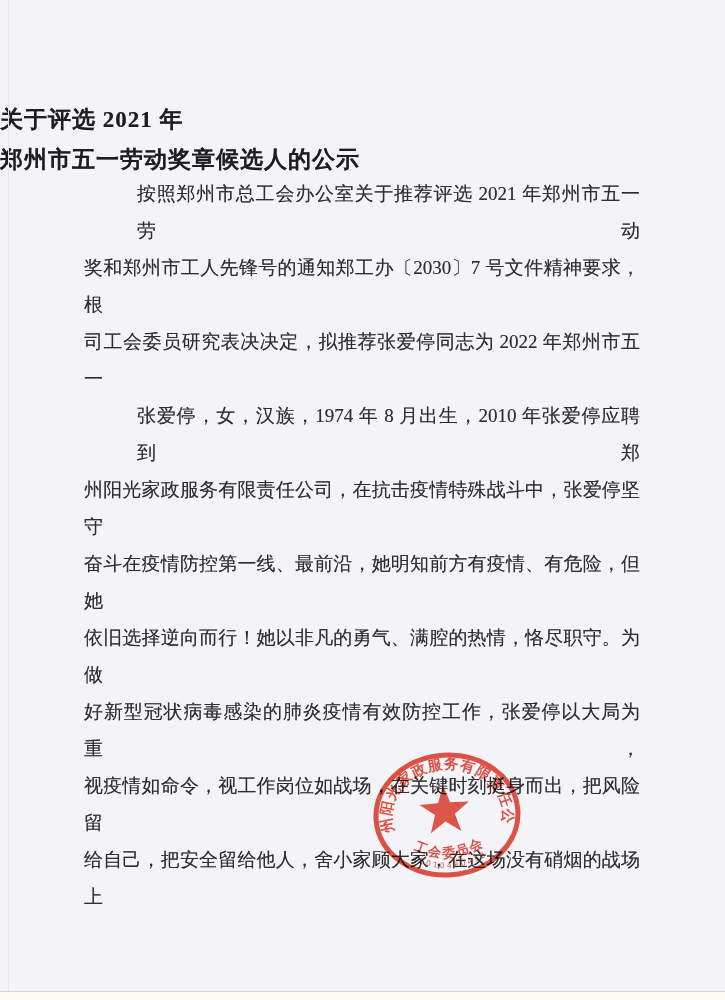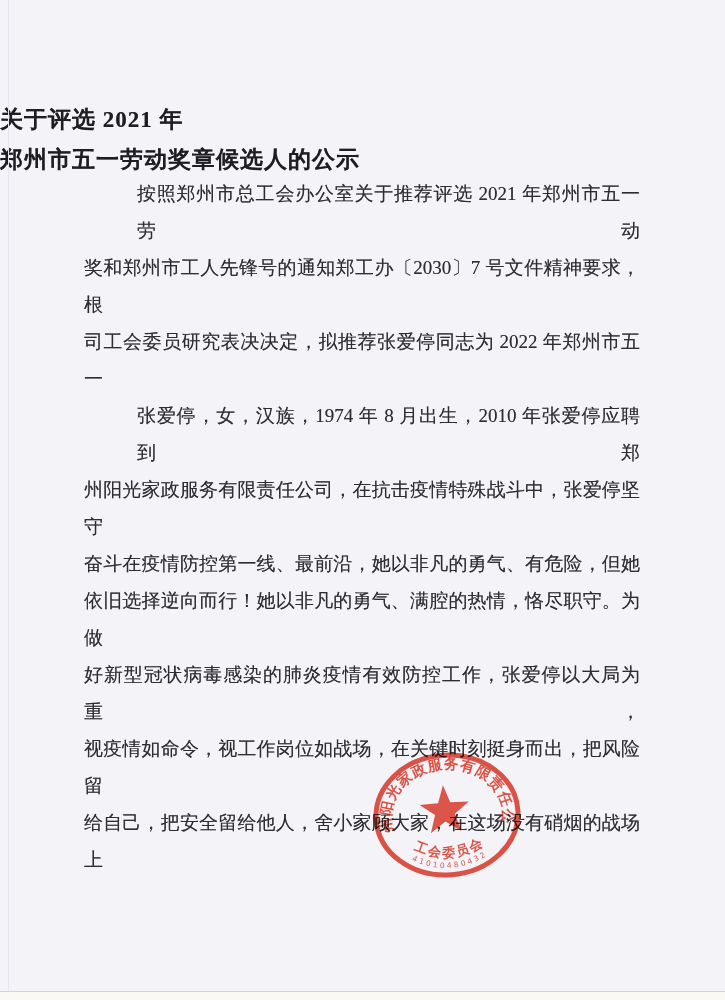--- a/index.html
+++ b/index.html
@@ -66,21 +66,21 @@
 
     <div class="body-block">
       <div class="jline indent">按照郑州市总工会办公室关于推荐评选 2021 年郑州市五一劳动</div>
       <div class="jline">奖和郑州市工人先锋号的通知郑工办〔2030〕7 号文件精神要求，根</div>
       <div class="jline">司工会委员研究表决决定，拟推荐张爱停同志为 2022 年郑州市五一</div>
     </div>
 
     <div>
       <div class="jline indent">张爱停，女，汉族，1974 年 8 月出生，2010 年张爱停应聘到郑</div>
       <div class="jline">州阳光家政服务有限责任公司，在抗击疫情特殊战斗中，张爱停坚守</div>
-      <div class="jline">奋斗在疫情防控第一线、最前沿，她以非凡的勇气、有危险，但她</div>
+      <div class="jline">奋斗在疫情防控第一线、最前沿，她明知前方有疫情、有危险，但她</div>
       <div class="jline">依旧选择逆向而行！她以非凡的勇气、满腔的热情，恪尽职守。为做</div>
       <div class="jline">好新型冠状病毒感染的肺炎疫情有效防控工作，张爱停以大局为重，</div>
       <div class="jline">视疫情如命令，视工作岗位如战场，在关键时刻挺身而出，把风险留</div>
       <div class="jline">给自己，把安全留给他人，舍小家顾大家，在这场没有硝烟的战场上</div>
 
     </div>
 
   </div>
 
   <div class="seal">

